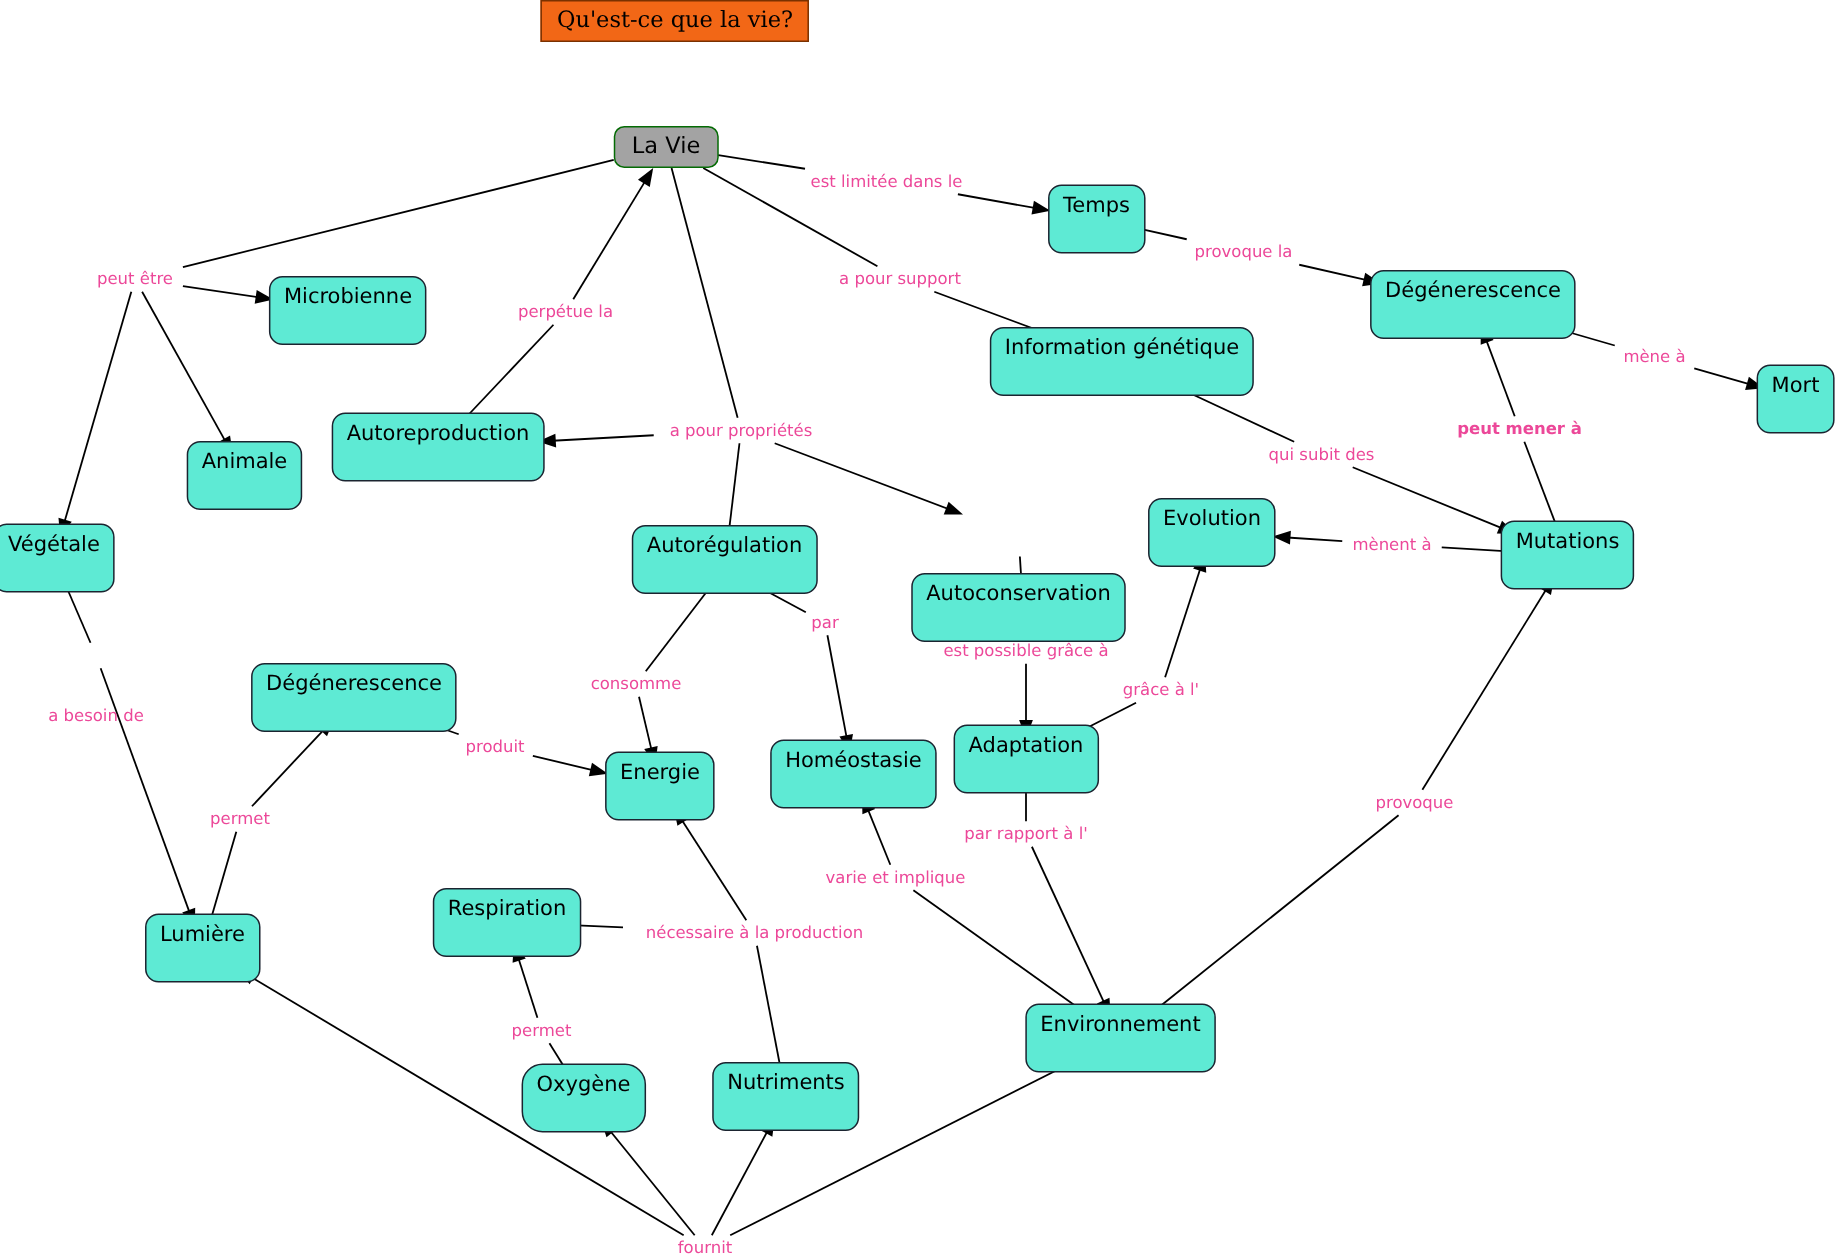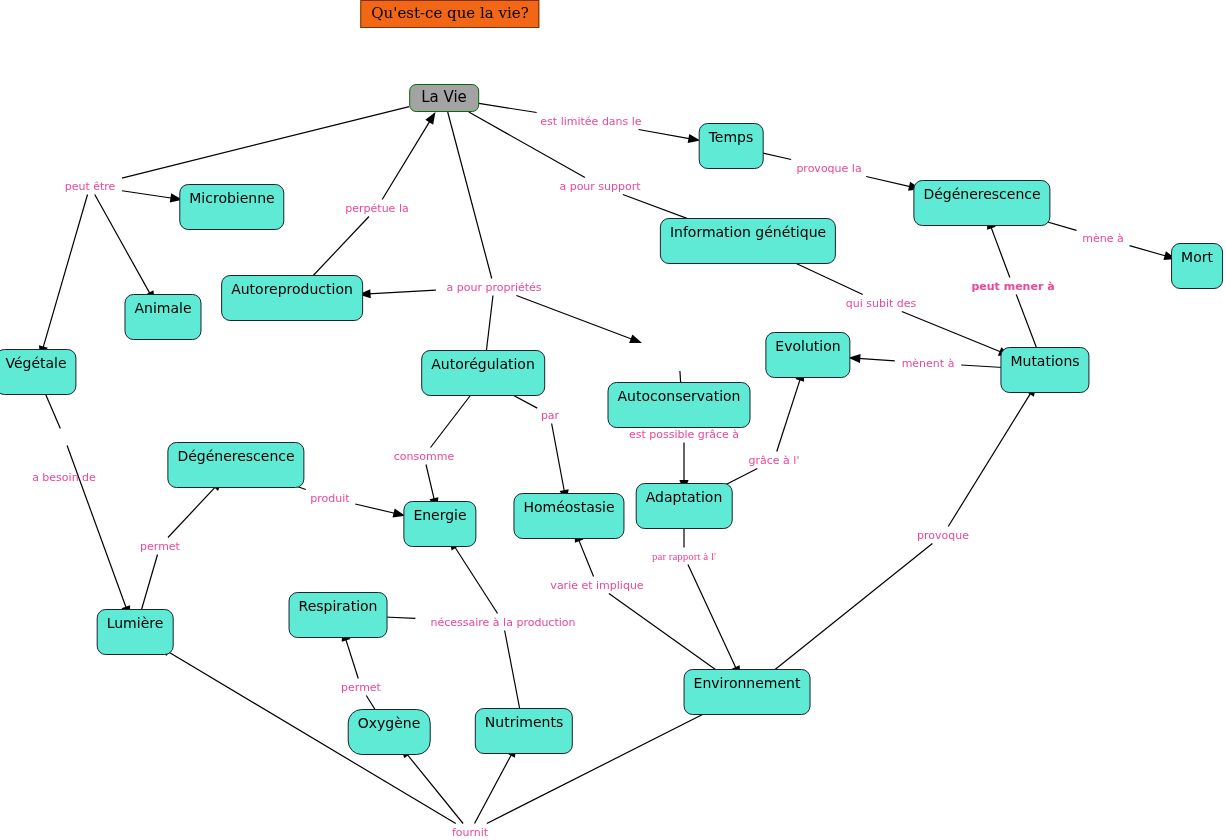--- a/index.html
+++ b/index.html
@@ -301,20 +301,20 @@
       <div class="link-label" id="label-qui-subit-des" style="left: 881px; top: 303px;">qui subit des</div>
       <div class="link-label" id="label-a-pour-proprietes" style="left: 494px; top: 287px;">a pour propriétés</div>
       <div class="link-label" id="label-menent-a" style="left: 928px; top: 363px;">mènent à</div>
       <div class="link-label" id="label-a-besoin-de" style="left: 64px; top: 437px; margin-top: 40px;">a besoin de</div>
       <div class="link-label" id="label-consomme" style="left: 424px; top: 456px;">consomme</div>
       <div class="link-label" id="label-par" style="left: 550px; top: 415px;">par</div>
       <div class="link-label" id="label-est-possible-grace-a" style="left: 684px; top: 434px;">est possible grâce à</div>
       <div class="link-label" id="label-grace-a-l" style="left: 774px; top: 460px;">grâce à l'</div>
       <div class="link-label" id="label-produit" style="left: 330px; top: 498px;">produit</div>
       <div class="link-label" id="label-permet-lumiere" style="left: 160px; top: 546px;">permet</div>
-      <div class="link-label" id="label-par-rapport-a-l" style="left: 684px; top: 556px; font-family: Liberation Serif, serif;">par rapport à l'</div>
+      <div class="link-label" id="label-par-rapport-a-l" style="left: 684px; top: 556px;">par rapport à l'</div>
       <div class="link-label" id="label-varie-et-implique" style="left: 597px; top: 585px;">varie et implique</div>
       <div class="link-label" id="label-necessaire" style="left: 503px; top: 622px;">nécessaire à la production</div>
       <div class="link-label" id="label-provoque" style="left: 943px; top: 535px;">provoque</div>
       <div class="link-label" id="label-permet-oxygene" style="left: 361px; top: 687px;">permet</div>
       <div class="link-label" id="label-fournit" style="left: 470px; top: 832px;">fournit</div>
     </div>
 </div>
 
 </body></html>

